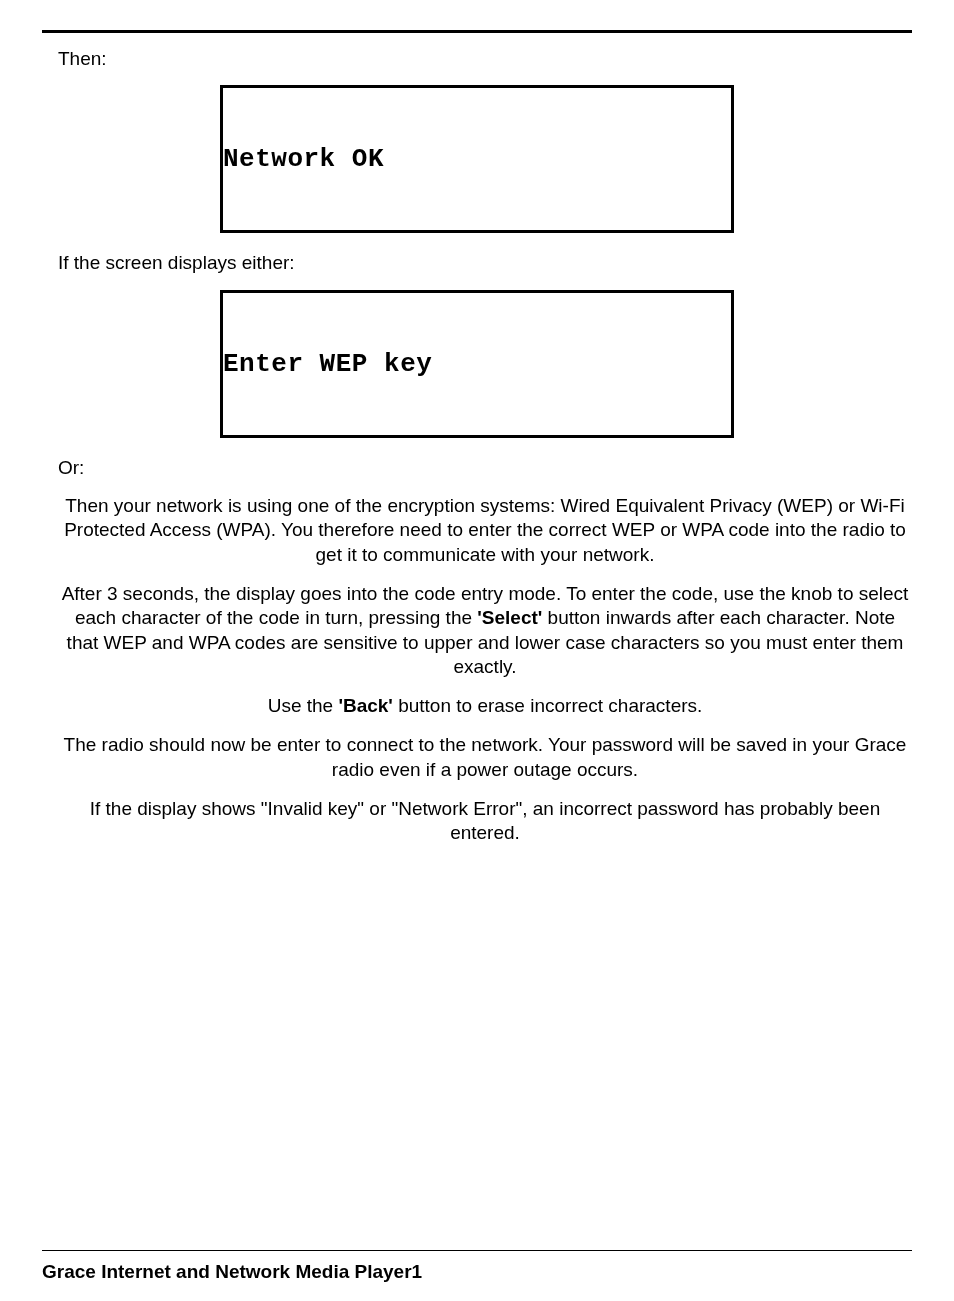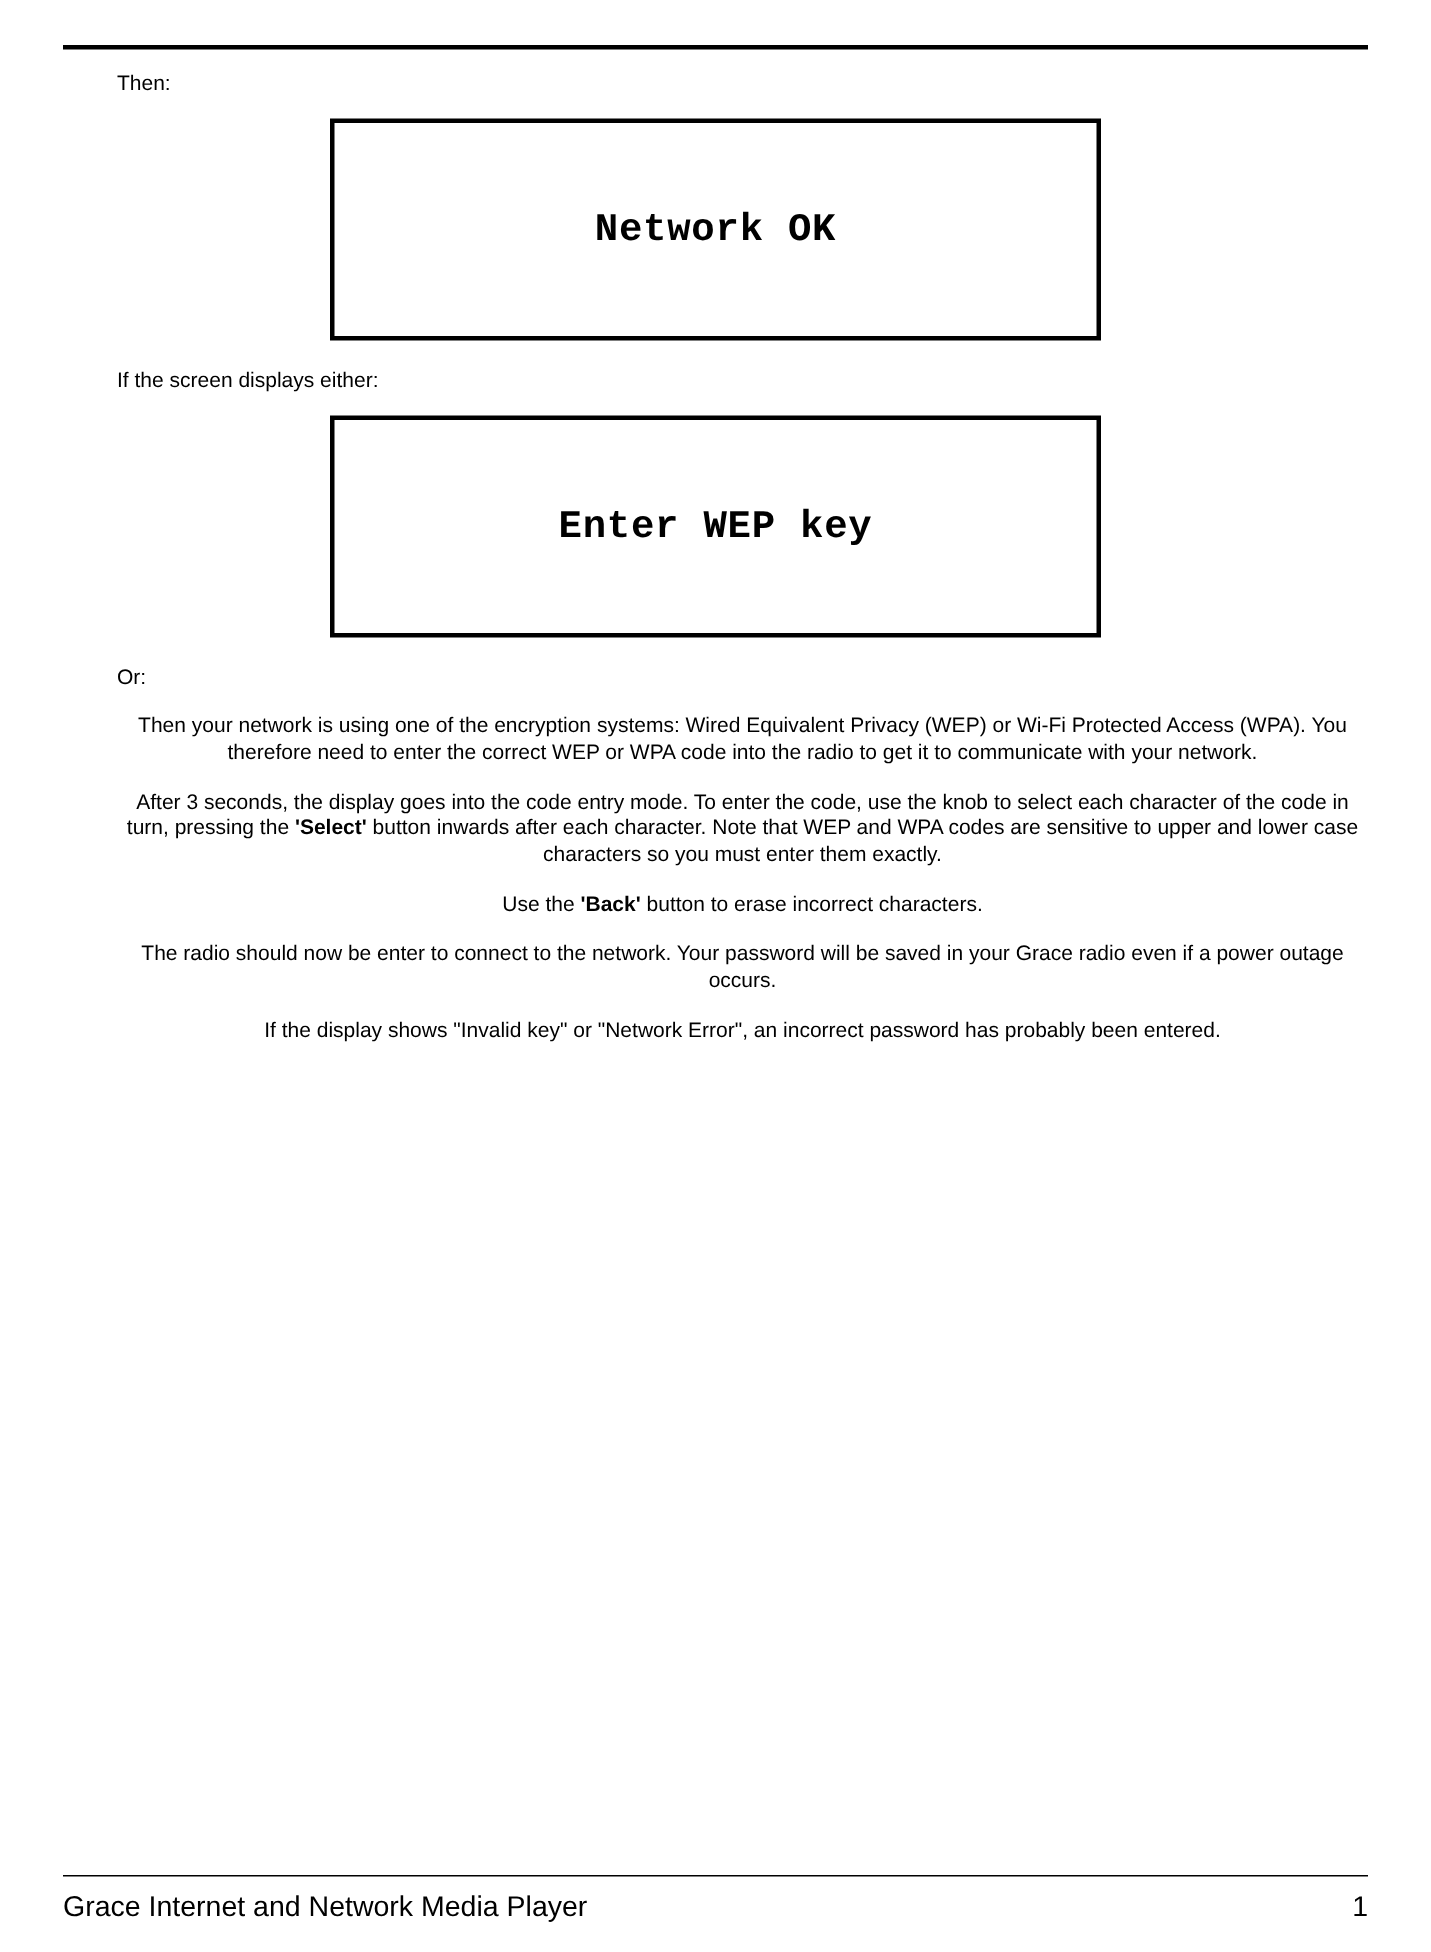--- a/index.html
+++ b/index.html
@@ -25,37 +25,37 @@
       margin-bottom: 14px;
     }
     .page-title {
       font-size: 35px;
       font-weight: 600;
       line-height: 1.18;
       margin-bottom: 20px;
       letter-spacing: 0.2px;
     }
     .body-text {
-      font-size: 14px;
+      font-size: 19px;
       line-height: 1.28;
-      margin-left: 36px;
+      margin-left: 16px;
       margin-bottom: 14px;
       font-weight: 400;
     }
     .body-text.intro {
       margin-bottom: 14px;
     }
     .display-box {
       border: 3px solid #000;
       width: 514px;
       height: 148px;
       margin: 0 auto 18px auto;
       display: flex;
       align-items: center;
-      justify-content: center;
+      justify-content: flex-start;
     }
     .display-text {
       font-family: "Courier New", Courier, monospace;
       font-size: 26px;
       font-weight: bold;
       letter-spacing: 0.5px;
     }
     .bold {
       font-weight: 700;
     }
@@ -65,23 +65,23 @@
       left: 42px;
       right: 42px;
     }
     .footer-rule {
       border: none;
       border-top: 1px solid #000;
       margin-bottom: 10px;
     }
     .footer-row {
       display: flex;
-      justify-content: space-between;
+      justify-content: flex-start;
       font-size: 19px;
-      font-weight: 400;
+      font-weight: 700;
     }
     .para-section .body-text {
       margin-bottom: 15px;
       text-align: center;
     }
   </style>
 </head>
 <body>
 
 <div class="page-content">

